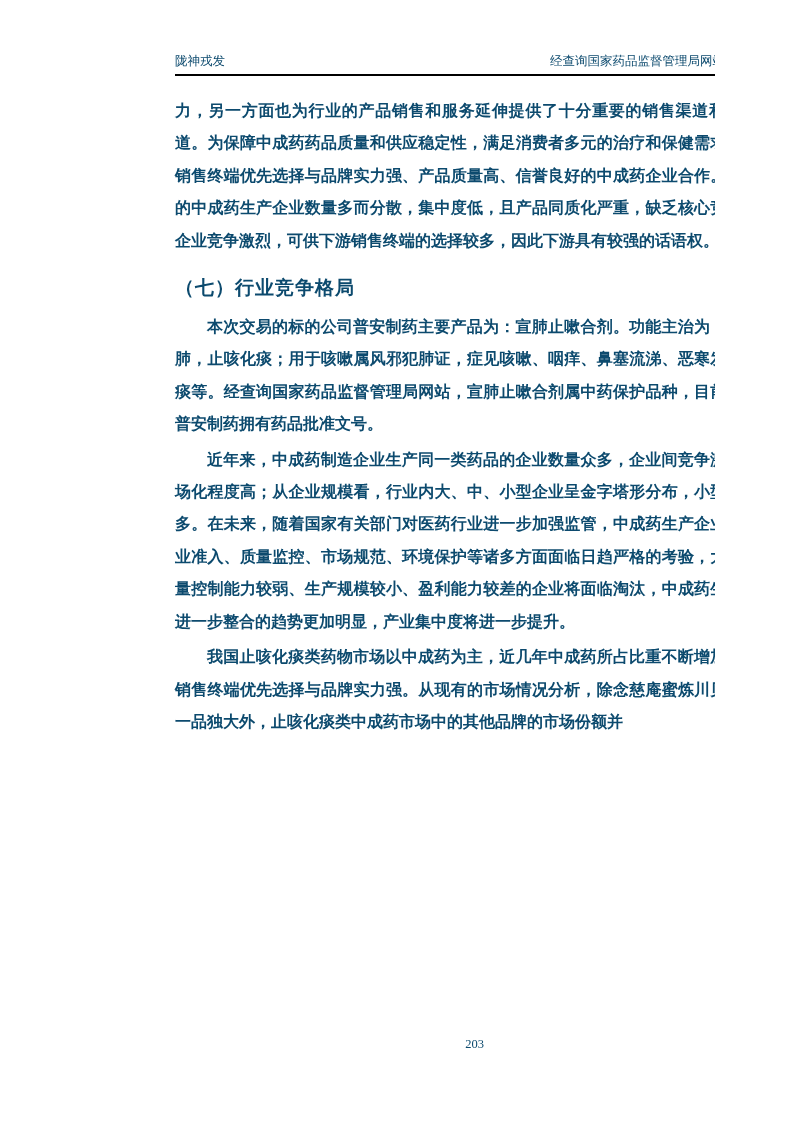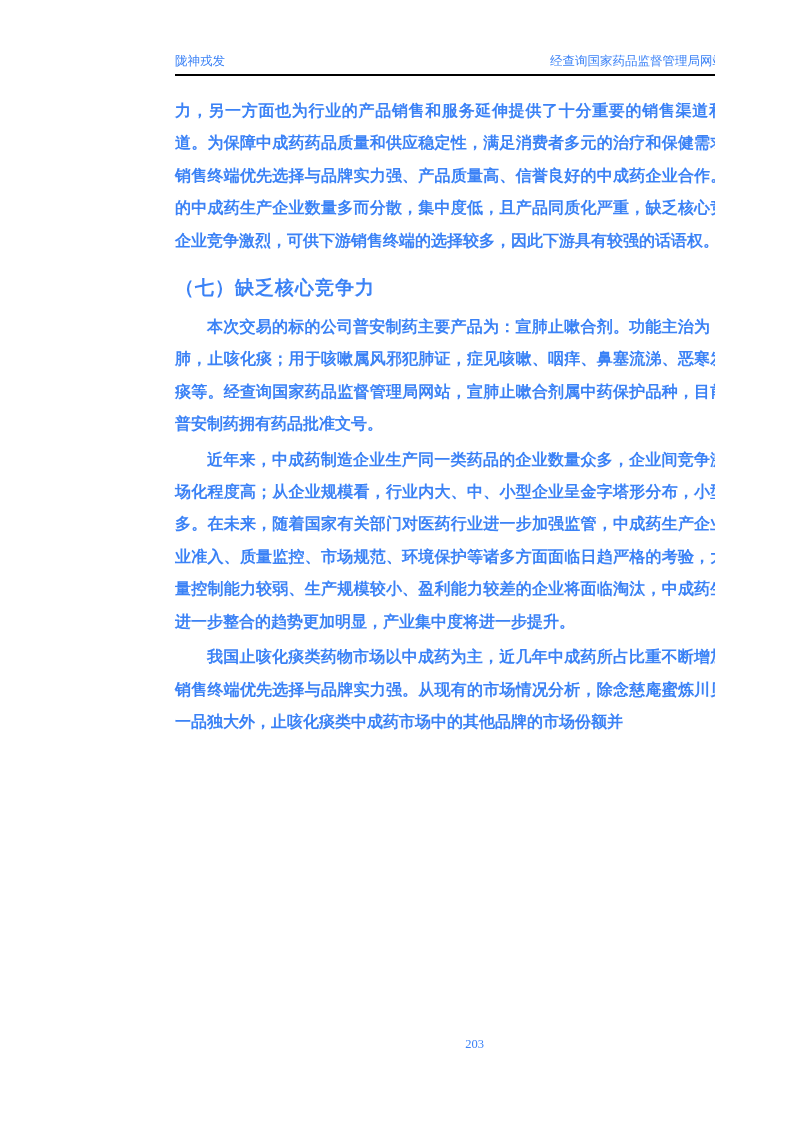--- a/index.html
+++ b/index.html
@@ -8,21 +8,21 @@
     background: #ffffff;
   }
   .page {
     position: relative;
     width: 637px;
     height: 1122px;
     margin: 0 auto;
     background: #ffffff;
     overflow: hidden;
     font-family: "Liberation Serif", "DejaVu Serif", serif;
-    color: #3b82f6;
+    color: #0c4a6e;
   }
   
   .page-header {
     position: absolute;
     top: 53px;
     left: 97px;
     width: 600px;
     display: flex;
     justify-content: space-between;
     align-items: flex-end;
@@ -80,21 +80,21 @@
 <div class="page">
 
   <div class="page-header">
     <span class="hdr-left">陇神戎发</span>
     <span class="hdr-right">经查询国家药品监督管理局网站（草案）</span>
   </div>
 
   <div class="doc-body">
     <p class="para no-indent">力，另一方面也为行业的产品销售和服务延伸提供了十分重要的销售渠道和服务渠道。为保障中成药药品质量和供应稳定性，满足消费者多元的治疗和保健需求，下游销售终端优先选择与品牌实力强、产品质量高、信誉良好的中成药企业合作。但中游的中成药生产企业数量多而分散，集中度低，且产品同质化严重，缺乏核心竞争力，企业竞争激烈，可供下游销售终端的选择较多，因此下游具有较强的话语权。</p>
 
-    <h2 class="section-heading">（七）缺乏核心竞争力</h2>
+    <h2 class="section-heading">（七）行业竞争格局</h2>
 
     <p class="para">本次交易的标的公司普安制药主要产品为：宣肺止嗽合剂。功能主治为：疏风宣肺，止咳化痰；用于咳嗽属风邪犯肺证，症见咳嗽、咽痒、鼻塞流涕、恶寒发热、咳痰等。经查询国家药品监督管理局网站，宣肺止嗽合剂属中药保护品种，目前全国仅普安制药拥有药品批准文号。</p>
 
     <p class="para">近年来，中成药制造企业生产同一类药品的企业数量众多，企业间竞争激烈，市场化程度高；从企业规模看，行业内大、中、小型企业呈金字塔形分布，小型企业居多。在未来，随着国家有关部门对医药行业进一步加强监管，中成药生产企业将在行业准入、质量监控、市场规范、环境保护等诸多方面面临日趋严格的考验，大部分质量控制能力较弱、生产规模较小、盈利能力较差的企业将面临淘汰，中成药生产行业进一步整合的趋势更加明显，产业集中度将进一步提升。</p>
 
 
     <p class="para">我国止咳化痰类药物市场以中成药为主，近几年中成药所占比重不断增加，下游销售终端优先选择与品牌实力强。从现有的市场情况分析，除念慈庵蜜炼川贝枇杷膏一品独大外，止咳化痰类中成药市场中的其他品牌的市场份额并</p>
   </div>
 
   <div class="page-footer">

